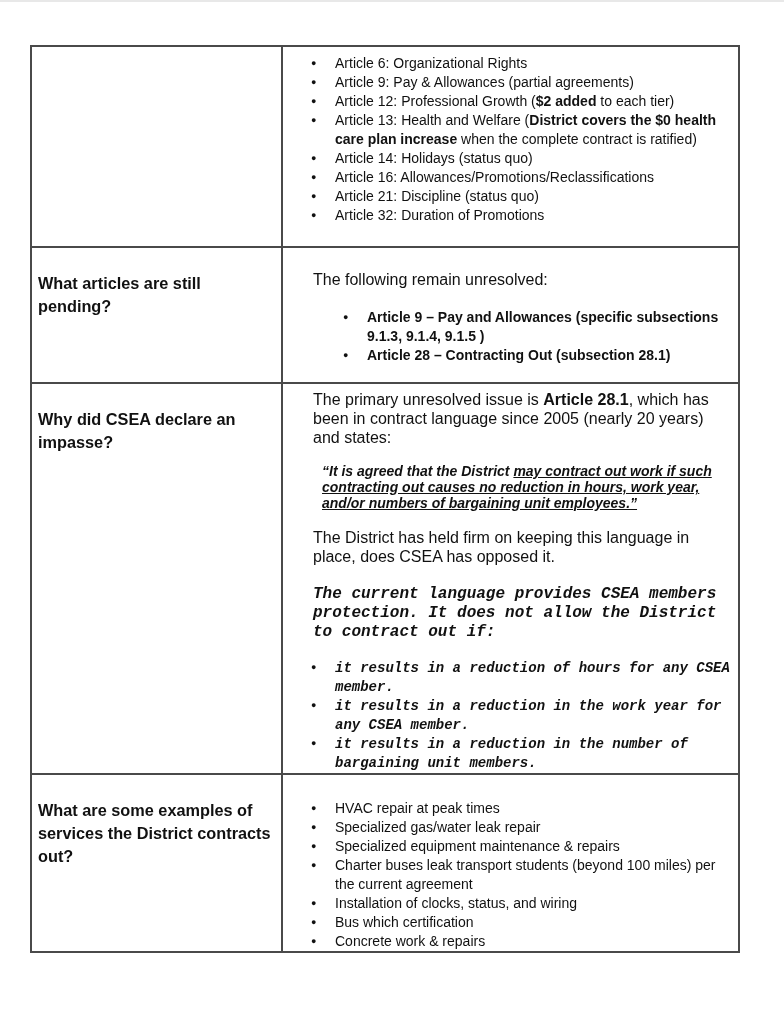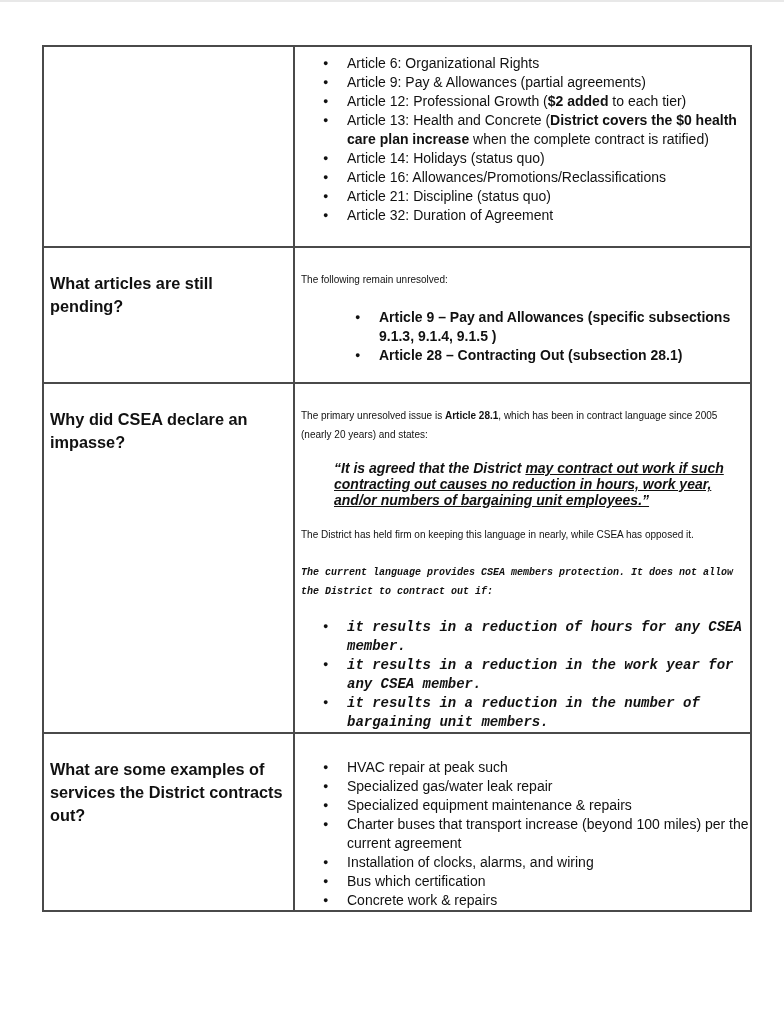--- a/index.html
+++ b/index.html
@@ -1,24 +1,24 @@
 <!DOCTYPE html>
 <html><head>
   <meta charset="utf-8">
   <style>
     html, body { margin: 0; padding: 0; background: #ffffff; }
     body { width: 784px; height: 1024px; position: relative; overflow: hidden;
       font-family: "Liberation Sans", sans-serif; color: #111; }
     .page-top-shade { position: absolute; left: 0; top: 0; width: 784px; height: 2px; background: #e8e8e8; }
-    table.faq { position: absolute; left: 42px; top: 45px; width: 710px; border-collapse: collapse; table-layout: fixed; }
+    table.faq { position: absolute; left: 30px; top: 45px; width: 710px; border-collapse: collapse; table-layout: fixed; }
     table.faq td { border: 2px solid #4a4a4a; vertical-align: top; padding: 0; }
     td.q { width: 249px; }
     td.a { width: 455px; }
     .qtext { font-weight: bold; font-size: 16.3px; line-height: 23px; padding: 0 6px 0 6px; }
-    .atext { font-size: 10px; line-height: 19px; padding: 0 8px 0 6px; }
+    .atext { font-size: 16px; line-height: 19px; padding: 0 8px 0 6px; margin-left: 24px; }
     ul.bl { list-style: none; margin: 0; padding: 0 0 0 24px; }
     ul.bl li { position: relative; padding-left: 28px; font-size: 14px; line-height: 19px; }
     ul.bl li::before { content: "\25CF"; position: absolute; left: 4px; top: 0; font-size: 9px; line-height: 19px; }
     p { margin: 0; }
     .quote { padding-left: 39px; font-style: italic; font-weight: bold; font-size: 14px; line-height: 16px; padding-right: 20px; }
     .u { text-decoration: underline; }
     .bi { font-weight: bold; font-style: italic; font-family: Liberation Mono, monospace; }
   </style>
 </head>
 <body>
@@ -30,25 +30,25 @@
   <tbody>
       <tr style="height:201px;">
     <td class="q">
       <div class="qtext"></div>
     </td>
     <td class="a">
       <ul class="bl" style="padding-top:7px;">
         <li><span>Article 6: Organizational Rights</span></li>
         <li><span>Article 9: Pay &amp; Allowances (partial agreements)</span></li>
         <li><span>Article 12: Professional Growth (</span><b>$2 added</b><span> to each tier)</span></li>
-        <li><span>Article 13: Health and Concrete  (</span><b>District covers the $0 health care plan increase</b><span> when the complete contract is ratified)</span></li>
+        <li><span>Article 13: Health and Welfare  (</span><b>District covers the $0 health care plan increase</b><span> when the complete contract is ratified)</span></li>
         <li><span>Article 14: Holidays (status quo)</span></li>
         <li><span>Article 16: Allowances/Promotions/Reclassifications</span></li>
         <li><span>Article 21: Discipline (status quo)</span></li>
-        <li><span>Article 32: Duration of Agreement</span></li>
+        <li><span>Article 32: Duration of Promotions</span></li>
       </ul>
     </td>
   </tr>
 
   <tr style="height:136px;">
     <td class="q">
       <div class="qtext" style="padding-top:24px;">What articles are still pending?</div>
     </td>
     <td class="a">
       <p class="atext" style="padding-top:22px;">The following remain unresolved:</p>
@@ -57,42 +57,42 @@
         <li><span>Article 28 – Contracting Out (subsection 28.1)</span></li>
       </ul>
     </td>
   </tr>
 
   <tr style="height:349px;">
     <td class="q">
       <div class="qtext" style="padding-top:24px;">Why did CSEA declare an impasse?</div>
     </td>
     <td class="a">
-      <p class="atext" style="padding-top:22px;"><span>The primary unresolved issue is </span><b>Article 28.1</b><span>, which has been in contract language since 2005 (nearly 20 years) and states:</span></p>
+      <p class="atext" style="padding-top:6px;"><span>The primary unresolved issue is </span><b>Article 28.1</b><span>, which has been in contract language since 2005 (nearly 20 years) and states:</span></p>
       <p class="quote" style="padding-top:16px;"><span>“It is agreed that the District </span><span class="u">may contract out work if such contracting out causes no reduction in hours, work year, and/or numbers of bargaining unit employees.”</span></p>
-      <p class="atext" style="padding-top:17px;">The District has held firm on keeping this language in nearly, while CSEA has opposed it.</p>
+      <p class="atext" style="padding-top:17px;">The District has held firm on keeping this language in place, does CSEA has opposed it.</p>
       <p class="atext bi" style="padding-top:19px;">The current language provides CSEA members protection.  It does not allow the District to contract out if:</p>
       <ul class="bl bi" style="padding-top:17px;">
         <li><span>it results in a reduction of hours for any CSEA member.</span></li>
         <li><span>it results in a reduction in the work year for any CSEA member.</span></li>
         <li><span>it results in a reduction in the number of bargaining unit members.</span></li>
       </ul>
     </td>
   </tr>
 
   <tr style="height:143px;">
     <td class="q">
       <div class="qtext" style="padding-top:24px;">What are some examples of services the District contracts out?</div>
     </td>
     <td class="a">
       <ul class="bl" style="padding-top:24px;">
-        <li><span>HVAC repair at peak such</span></li>
+        <li><span>HVAC repair at peak times</span></li>
         <li><span>Specialized gas/water leak repair</span></li>
         <li><span>Specialized equipment maintenance &amp; repairs</span></li>
-        <li><span>Charter buses that transport increase (beyond 100 miles) per the current agreement</span></li>
-        <li><span>Installation of clocks, alarms, and wiring</span></li>
+        <li><span>Charter buses leak transport students (beyond 100 miles) per the current agreement</span></li>
+        <li><span>Installation of clocks, status, and wiring</span></li>
         <li><span>Bus which certification</span></li>
         <li><span>Concrete work &amp; repairs</span></li>
       </ul>
     </td>
   </tr>
 </tbody>
   </table>
 
 </body></html>

